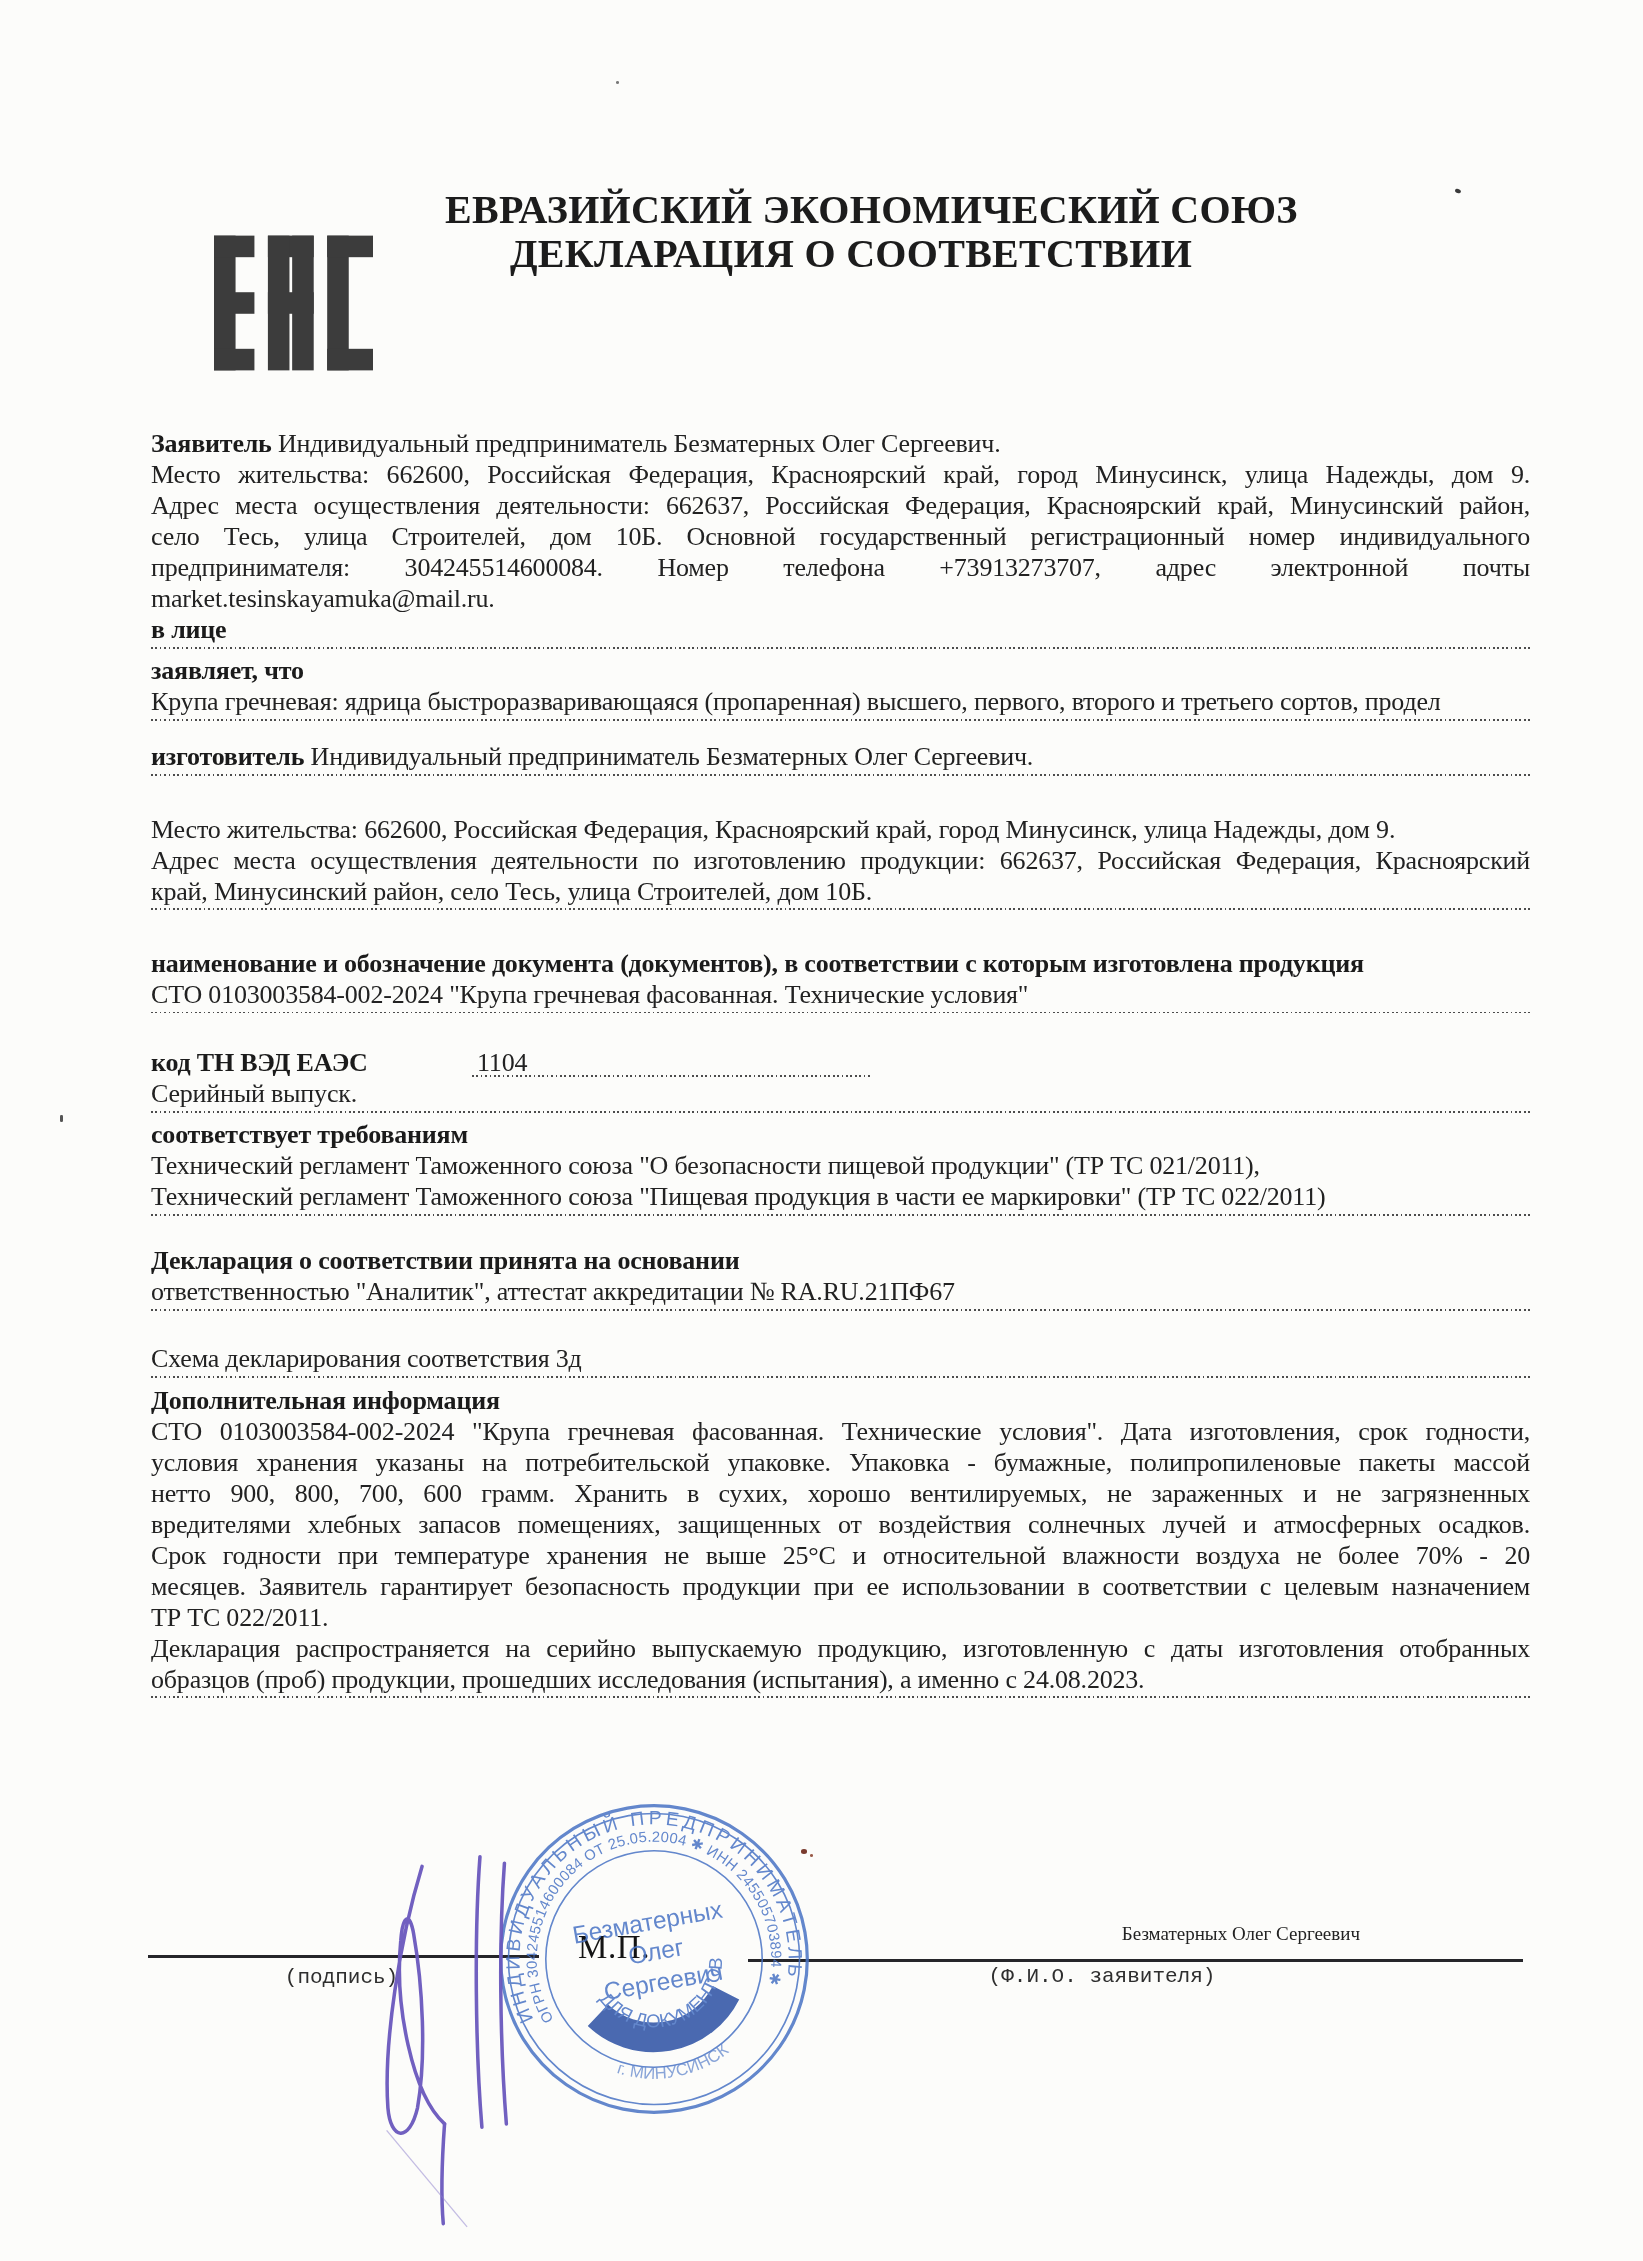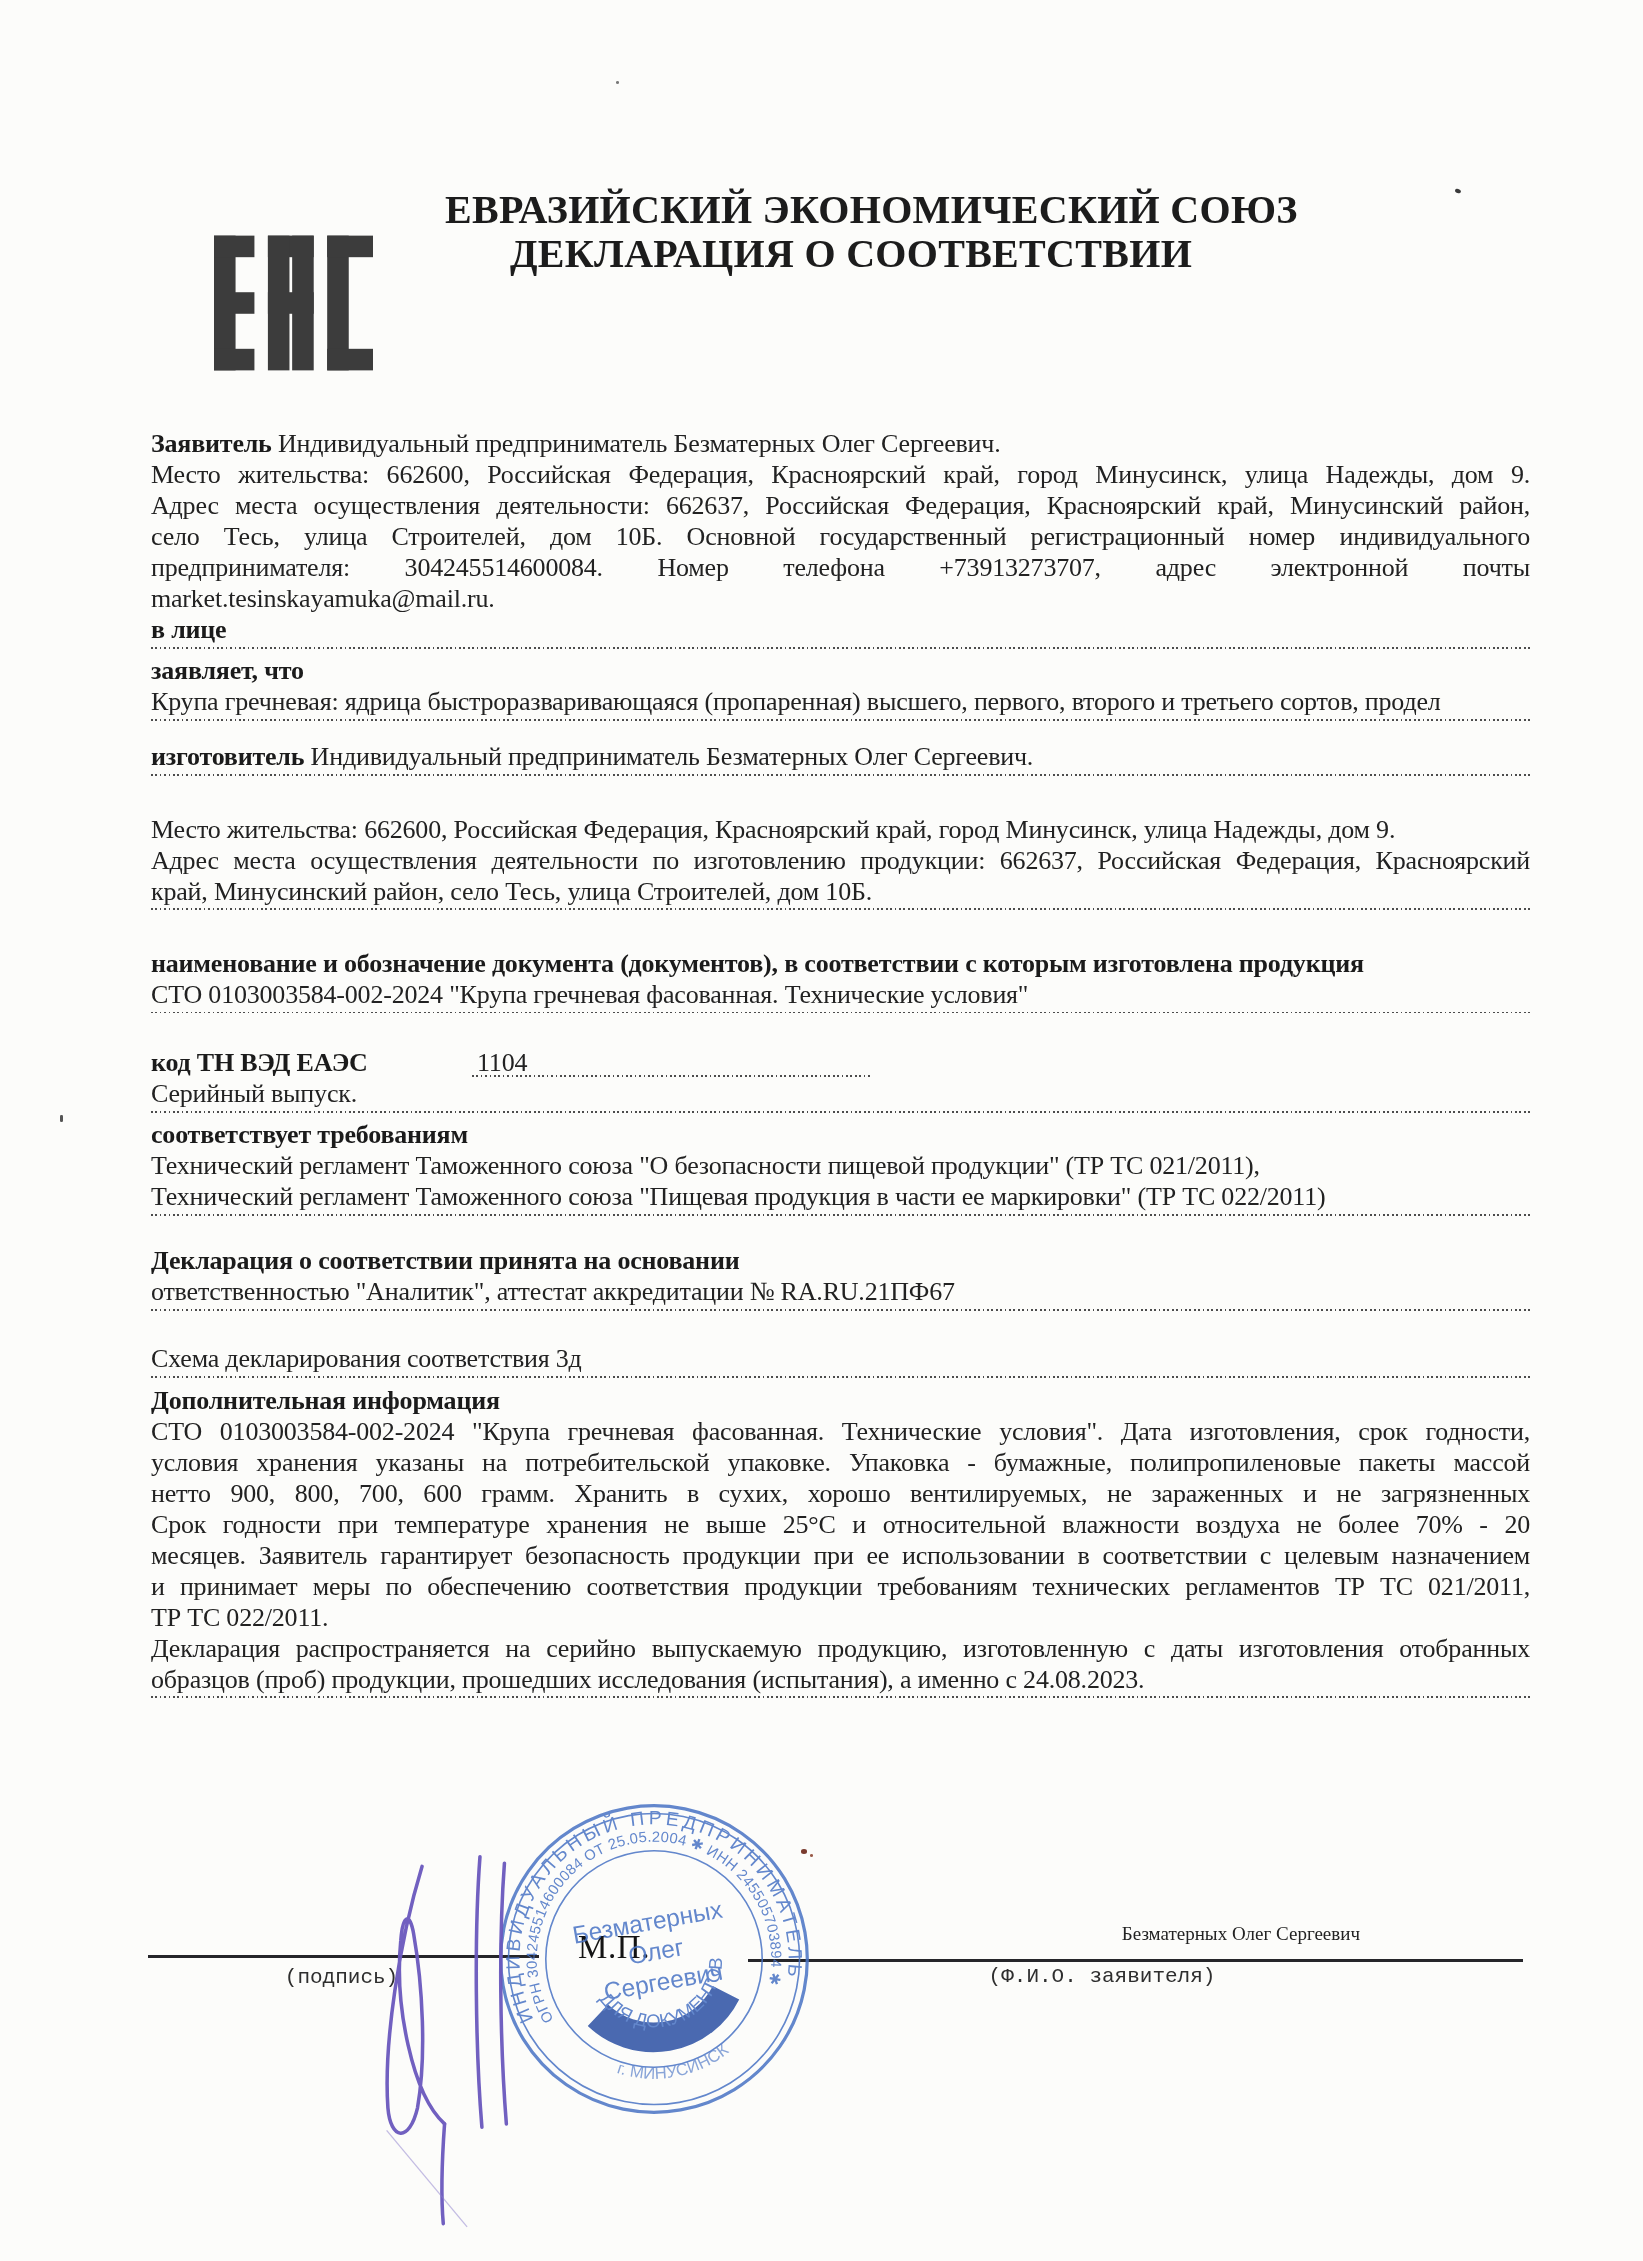--- a/index.html
+++ b/index.html
@@ -131,23 +131,23 @@
       <div class="ln bold">Декларация о соответствии принята на основании</div>
       <div class="ln plain">ответственностью "Аналитик", аттестат аккредитации № RA.RU.21ПФ67</div>
       <div class="dots"></div>
       <div style="height: 26px;"></div>
       <div class="ln plain">Схема декларирования соответствия 3д</div>
       <div class="dots"></div>
       <div class="ln bold">Дополнительная информация</div>
       <div class="ln justify">СТО 0103003584-002-2024 "Крупа гречневая фасованная. Технические условия". Дата изготовления, срок годности,</div>
       <div class="ln justify">условия хранения указаны на потребительской упаковке. Упаковка - бумажные, полипропиленовые пакеты массой</div>
       <div class="ln justify">нетто 900, 800, 700, 600 грамм. Хранить в сухих, хорошо вентилируемых, не зараженных и не загрязненных</div>
+      <div class="ln justify">вредителями хлебных запасов помещениях, защищенных от воздействия солнечных лучей и атмосферных осадков.</div>
       <div class="ln justify">Срок годности при температуре хранения не выше 25°С и относительной влажности воздуха не более 70% - 20</div>
       <div class="ln justify">месяцев. Заявитель гарантирует безопасность продукции при ее использовании в соответствии с целевым назначением</div>
-      <div class="ln justify">и принимает меры по обеспечению соответствия продукции требованиям технических регламентов ТР ТС 021/2011,</div>
       <div class="ln plain">ТР ТС 022/2011.</div>
       <div class="ln justify">Декларация распространяется на серийно выпускаемую продукцию, изготовленную с даты изготовления отобранных</div>
       <div class="ln plain">образцов (проб) продукции, прошедших исследования (испытания), а именно с 24.08.2023.</div>
       <div class="dots"></div>
       <div style="height: 40px;"></div>
     </div>
 
   <div class="sig-line left"></div>
   <div class="sig-line right"></div>
   <div class="caption sign">(подпись)</div>

